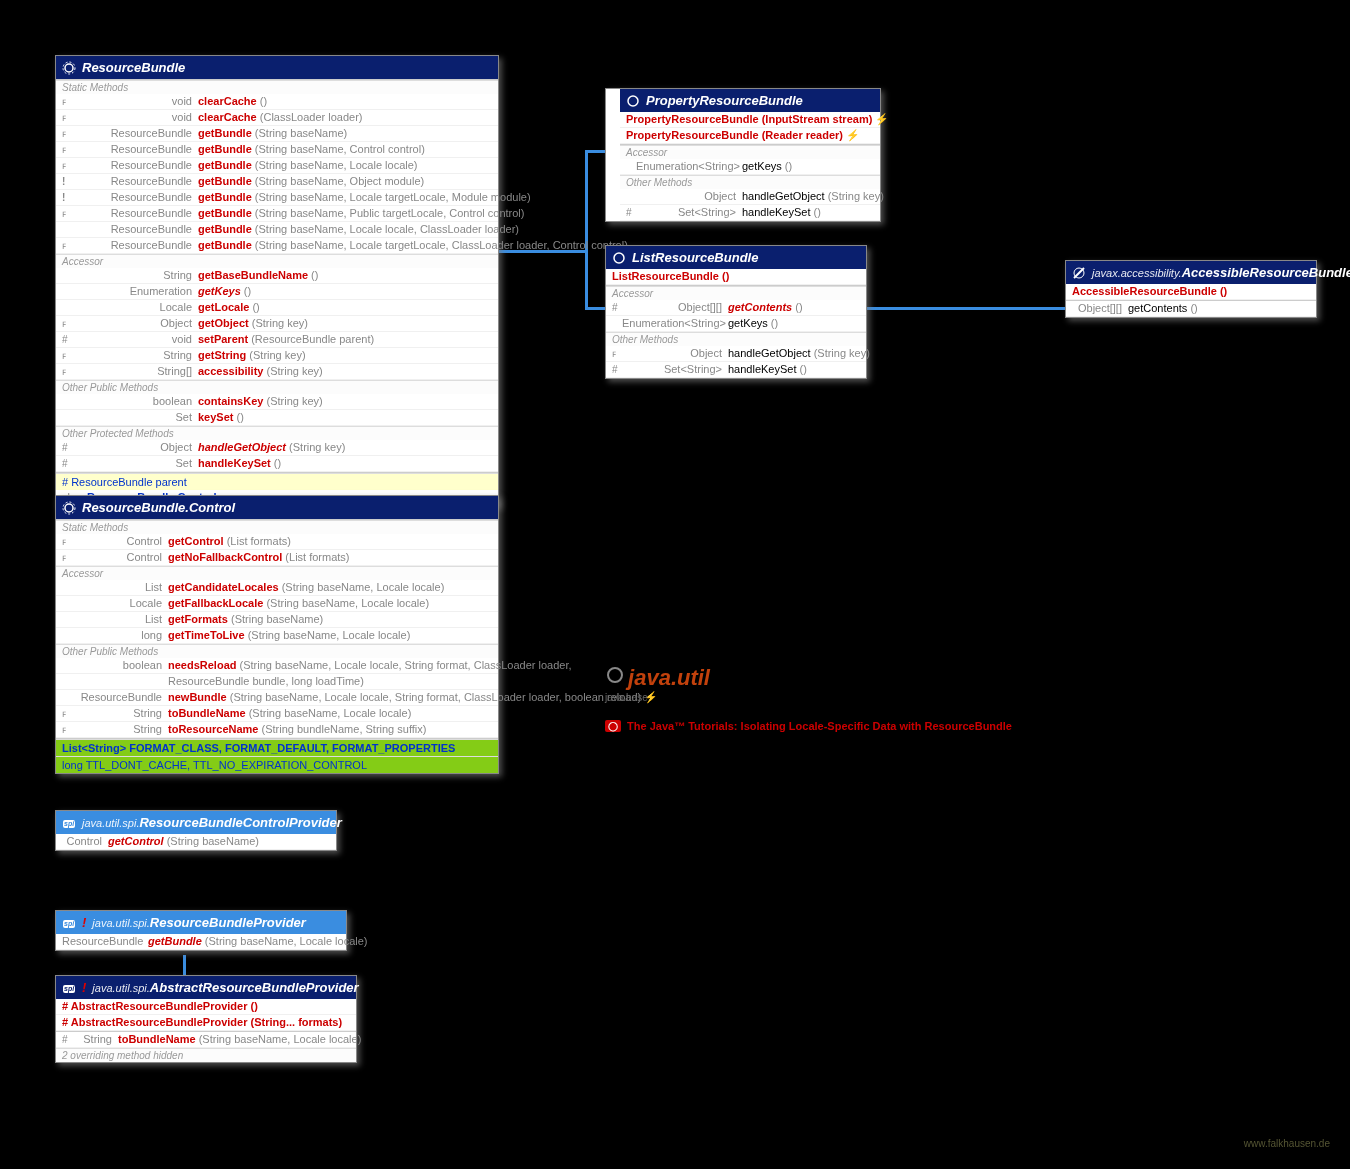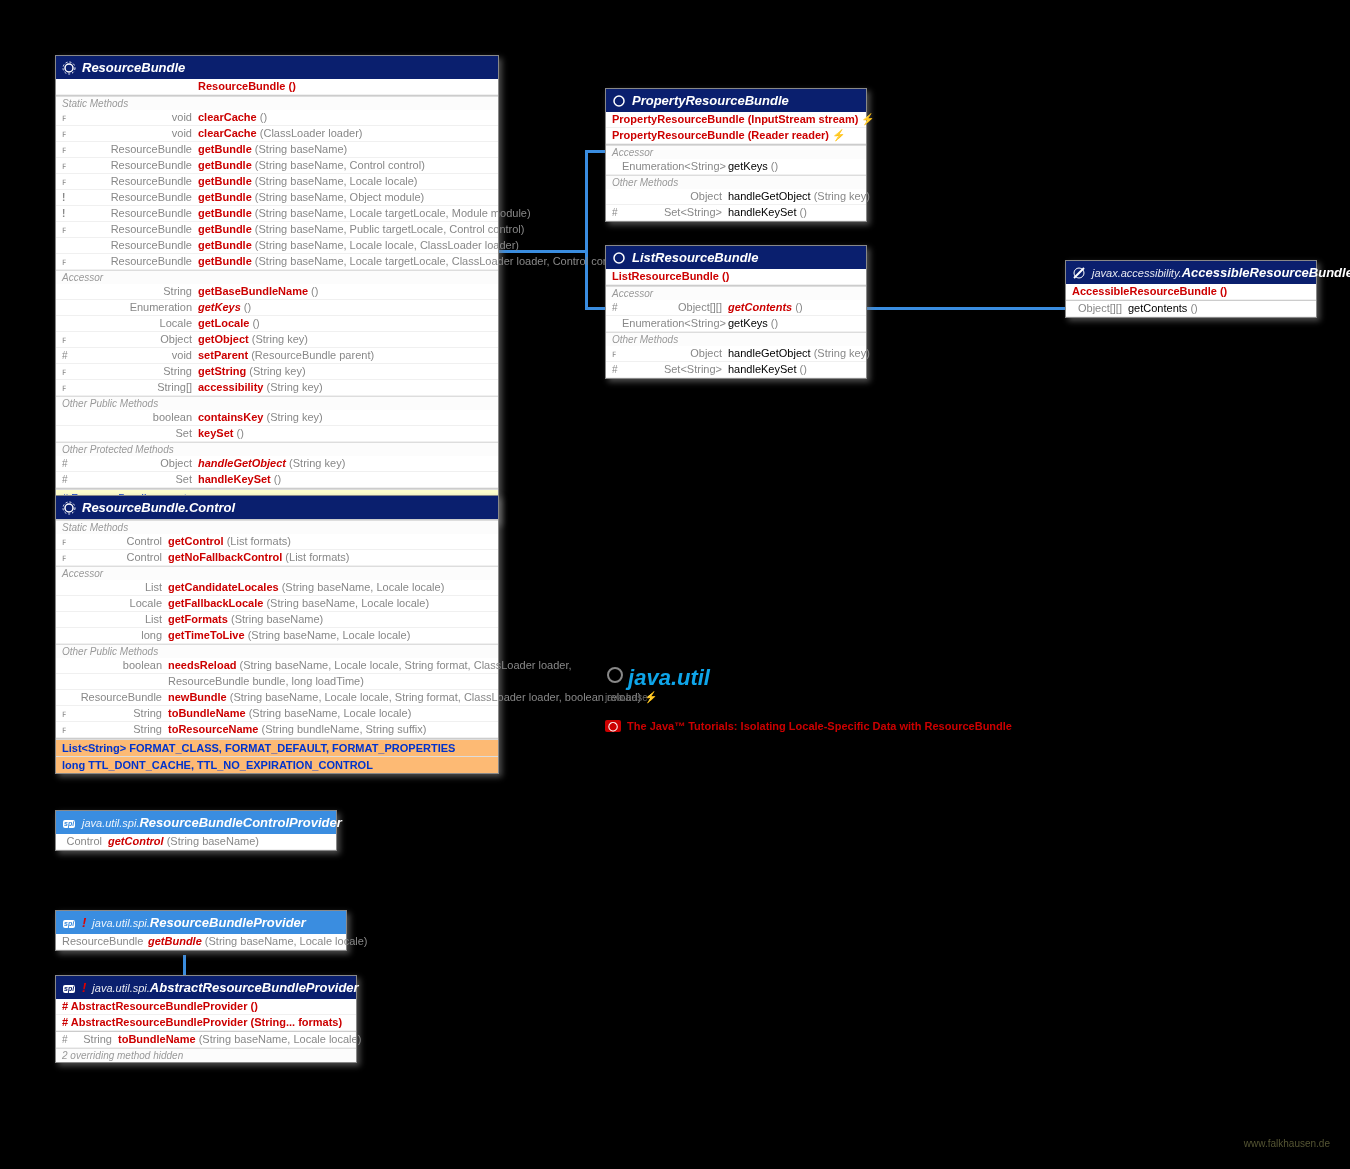--- a/index.html
+++ b/index.html
@@ -7,30 +7,30 @@
 .title-bar { background:#0a1f6e; color:#fff; font-weight:bold; font-style:italic; padding:4px 6px; display:flex; align-items:center; gap:6px; font-size:13px; }
 .title-bar.iface { background:#3a8de0; }
 .title-bar .pkg { font-weight:normal; font-style:italic; font-size:11px; opacity:0.9; }
 .row { display:flex; align-items:baseline; padding:0 6px; line-height:15px; white-space:nowrap; border-bottom:1px solid #f0f0f0; }
 .row .mod { width:10px; color:#888; font-size:10px; flex-shrink:0; }
 .row .ret { width:120px; text-align:right; padding-right:6px; flex-shrink:0; }
 .row .sig { flex:1; }
 .section-hdr { color:#999; font-style:italic; padding:1px 6px; font-size:10px; background:#fcfcfc; border-top:1px solid #ddd; }
 .hr { height:1px; background:#ccc; }
 .footer-ylw { background:#ffffcc; padding:2px 6px; border-top:1px solid #ddd; }
-.footer-grn { background:#fdba74; padding:2px 6px; border-top:1px solid #ddd; }
+.footer-grn { background:#84cc16; padding:2px 6px; border-top:1px solid #ddd; }
 .kw-method { color:#cc0000; font-weight:bold; }
 .kw-param { color:#888; }
 .kw-link { color:#0033cc; }
 .italic { font-style:italic; }
 .excl { color:#d00; font-weight:bold; }
 svg.icon { width:14px; height:14px; flex-shrink:0; }
 .connector { position:absolute; background:#3a8de0; }
 .pkg-badge { position:absolute; left:605px; top:665px; color:#666; }
-.pkg-badge .big { font-size:22px; font-weight:bold; font-style:italic; color:#0ea5e9; }
+.pkg-badge .big { font-size:22px; font-weight:bold; font-style:italic; color:#c2410c; }
 .tut-link { position:absolute; left:605px; top:720px; color:#cc0000; font-weight:bold; display:flex; align-items:center; gap:6px; }
 .tut-link a { color:#cc0000; }
 .watermark { position:absolute; right:20px; bottom:20px; color:#553; font-size:10px; }
 </style>
 </head>
 <body>
 
 <div class="connector" style="left:497px; top:250px; width:90px; height:3px;"></div>
 <div class="connector" style="left:585px; top:150px; width:3px; height:160px;"></div>
 <div class="connector" style="left:585px; top:150px; width:20px; height:3px;"></div>
@@ -39,25 +39,20 @@
 <div class="connector" style="left:183px; top:955px; width:3px; height:20px;"></div>
 
 <div class="box" style="left:55px; top:55px; width:442px;">
   <div class="title-bar">
     <svg class="icon">
         <circle cx="7" cy="7" r="4" fill="none" stroke="#fff" stroke-width="1.5"></circle>
         <circle cx="7" cy="7" r="6" fill="none" stroke="#fff" stroke-width="1" stroke-dasharray="2 2"></circle>
       </svg>
     <span>ResourceBundle</span>
   </div>
-  <div class="row">
-      <span class="mod"></span>
-      <span class="ret"></span>
-      <span class="sig kw-method">ResourceBundle ()</span>
-    </div>
   <div class="hr"></div>
   <div class="section-hdr">Static Methods</div>
   <div id="rb-static">
       <div class="row">
         <span class="mod">ꜰ</span>
         <span class="ret kw-param" style="width:120px">void</span>
         <span class="sig"><span class="kw-method">clearCache</span> <span class="kw-param">()</span></span>
       </div>
       <div class="row">
         <span class="mod">ꜰ</span>
@@ -245,24 +240,24 @@
         <span class="sig"><span class="kw-method">toBundleName</span> <span class="kw-param">(String baseName, Locale locale)</span></span>
       </div>
       <div class="row">
         <span class="mod">ꜰ</span>
         <span class="ret kw-param" style="width:90px">String</span>
         <span class="sig"><span class="kw-method">toResourceName</span> <span class="kw-param">(String bundleName, String suffix)</span></span>
       </div>
     </div>
   <div class="hr"></div>
   <div class="footer-grn"><span class="kw-link" style="font-weight:bold;">List&lt;String&gt; FORMAT_CLASS, FORMAT_DEFAULT, FORMAT_PROPERTIES</span></div>
-  <div class="footer-grn"><span class="kw-link" style="font-weight:bold;text-align:center;">long TTL_DONT_CACHE, TTL_NO_EXPIRATION_CONTROL</span></div>
-</div>
-
-<div class="box" style="left:605px; top:88px; width:260px;">
+  <div class="footer-grn"><span class="kw-link" style="font-weight:normal;text-align:center;">long TTL_DONT_CACHE, TTL_NO_EXPIRATION_CONTROL</span></div>
+</div>
+
+<div class="box" style="left:605px; top:88px; width:260px;padding-left:14px;">
   <div class="title-bar">
     <svg class="icon">
         <circle cx="7" cy="7" r="5" fill="none" stroke="#fff" stroke-width="1.5"></circle>
       </svg>
     <span>PropertyResourceBundle</span>
   </div>
   <div class="row">
       <span class="sig"><span class="kw-method">PropertyResourceBundle (InputStream stream) ⚡</span></span>
     </div>
   <div class="row">

